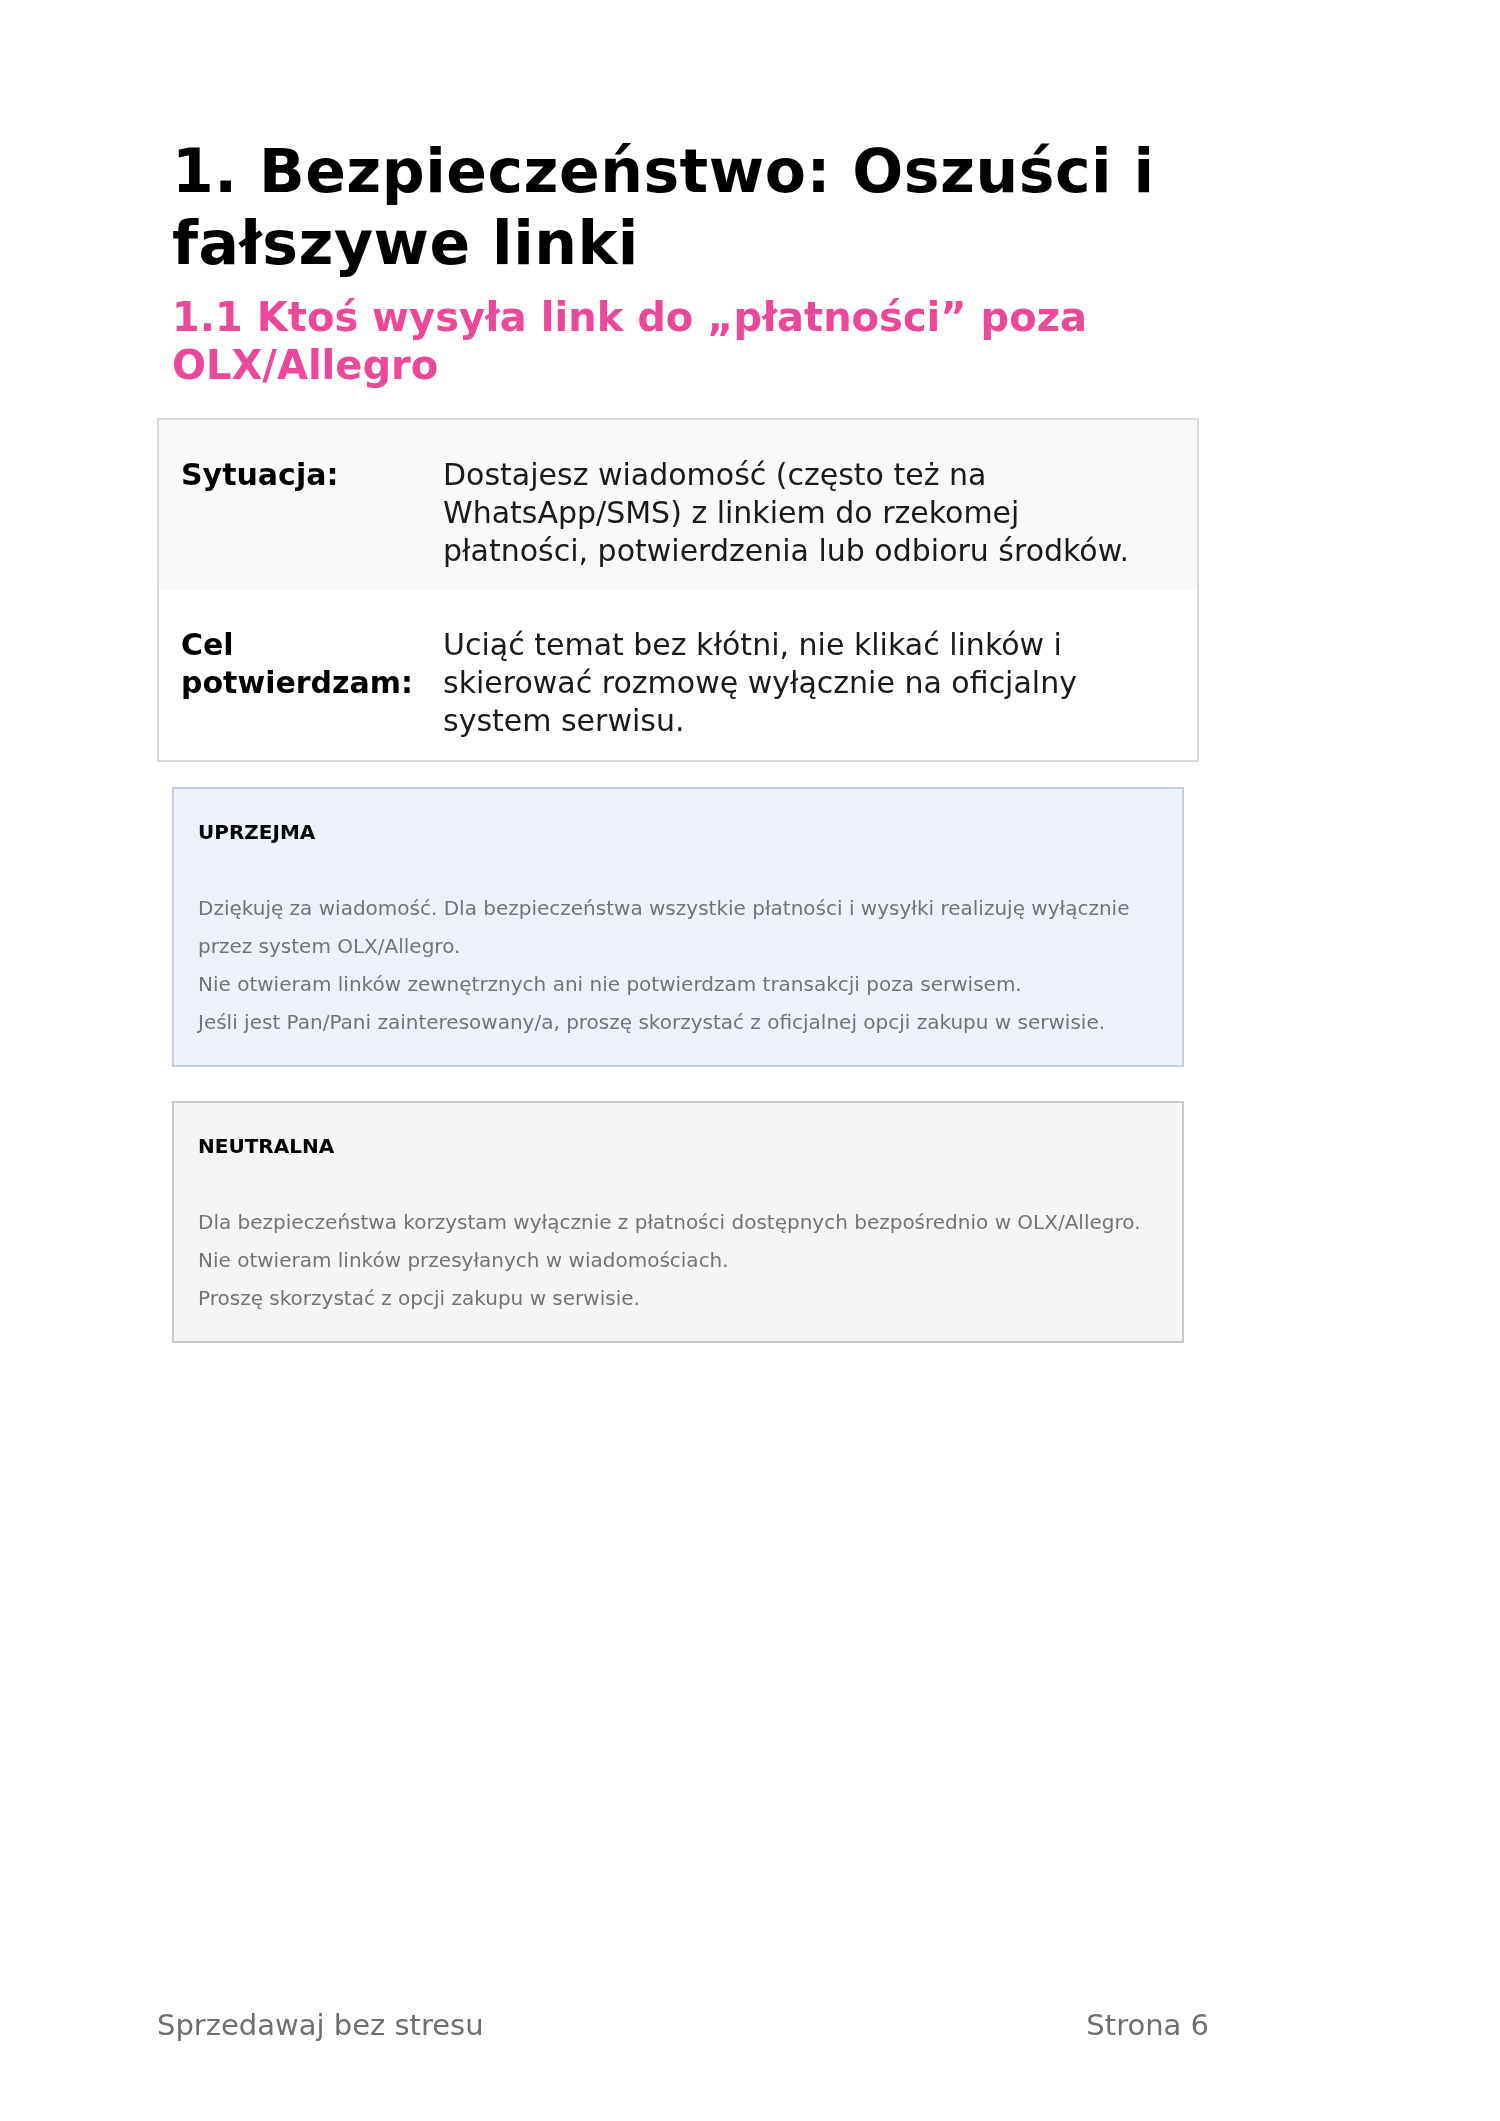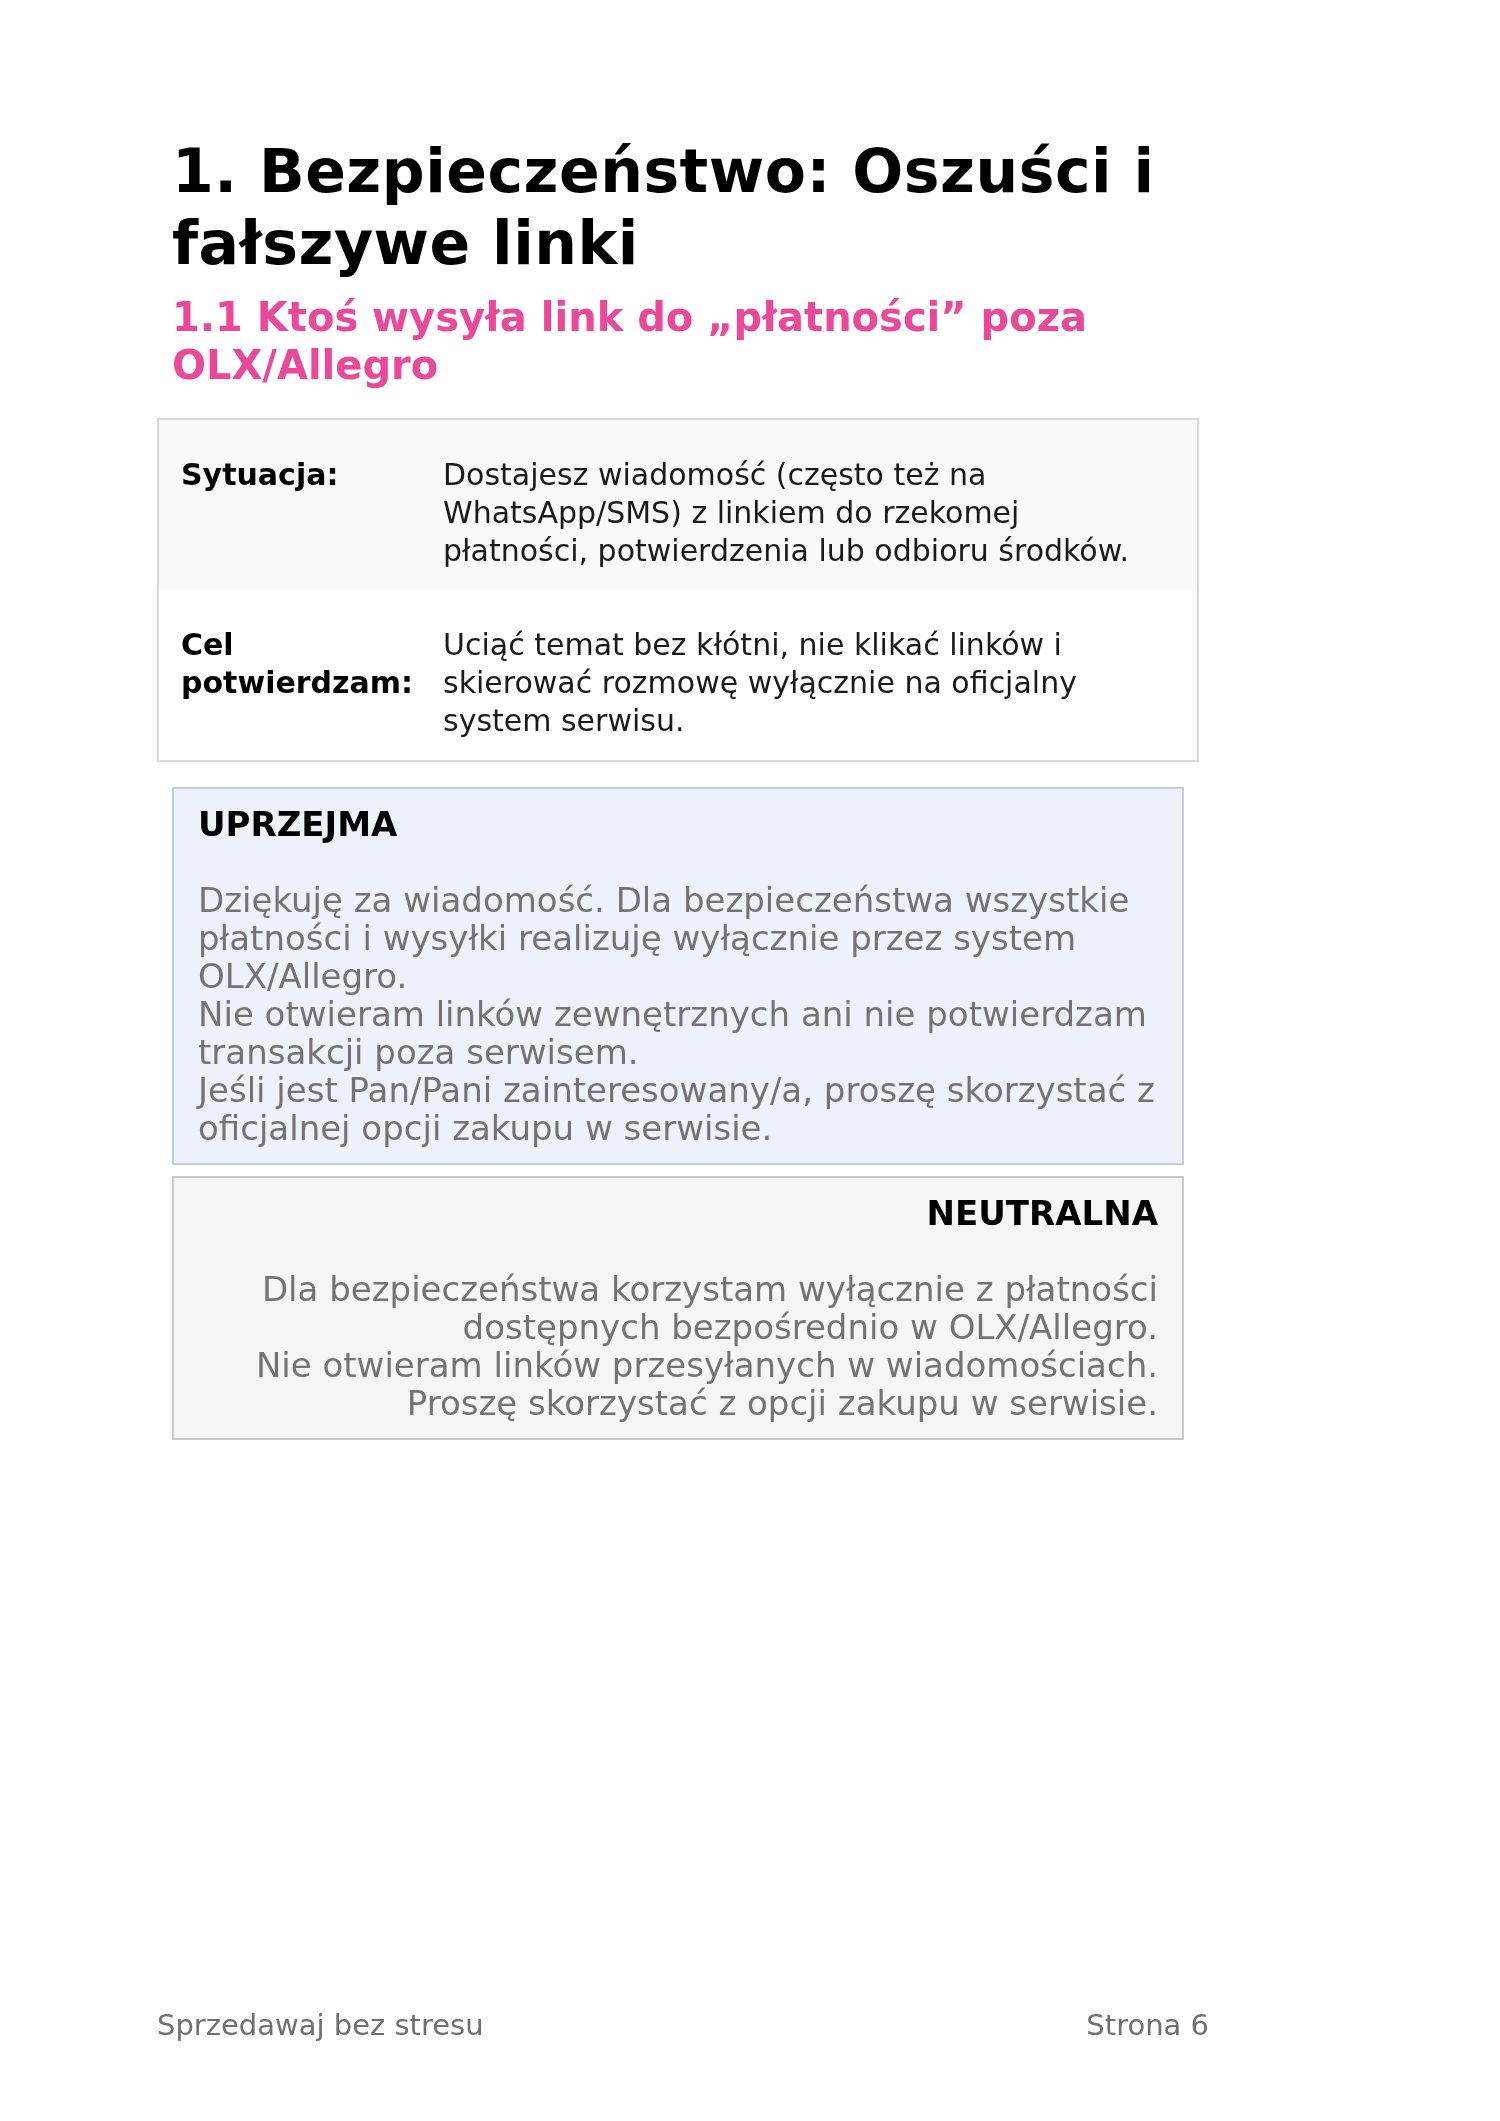--- a/index.html
+++ b/index.html
@@ -57,27 +57,26 @@
   table.info-table td.cell-text {
     padding-left: 0;
   }
   table.info-table tr.row-alt {
     background: #f9f9f9;
   }
   .tone-box {
     box-sizing: border-box;
     margin: 25px 15px 0 15px;
     border: 2px solid #cccccc;
-    padding: 16px 24px;
-    font-size: 34px;
+    padding: 24px 24px;
+    font-size: 20px;
     line-height: 38px;
   }
   .tone-box + .tone-box {
-    margin-top: 11px;
-    text-align: right;
+    margin-top: 34px;
   }
   .tone-label {
     font-weight: bold;
     color: #000000;
     margin: 0 0 38px 0;
   }
   .tone-text {
     white-space: pre-line;
     color: #737373;
   }

